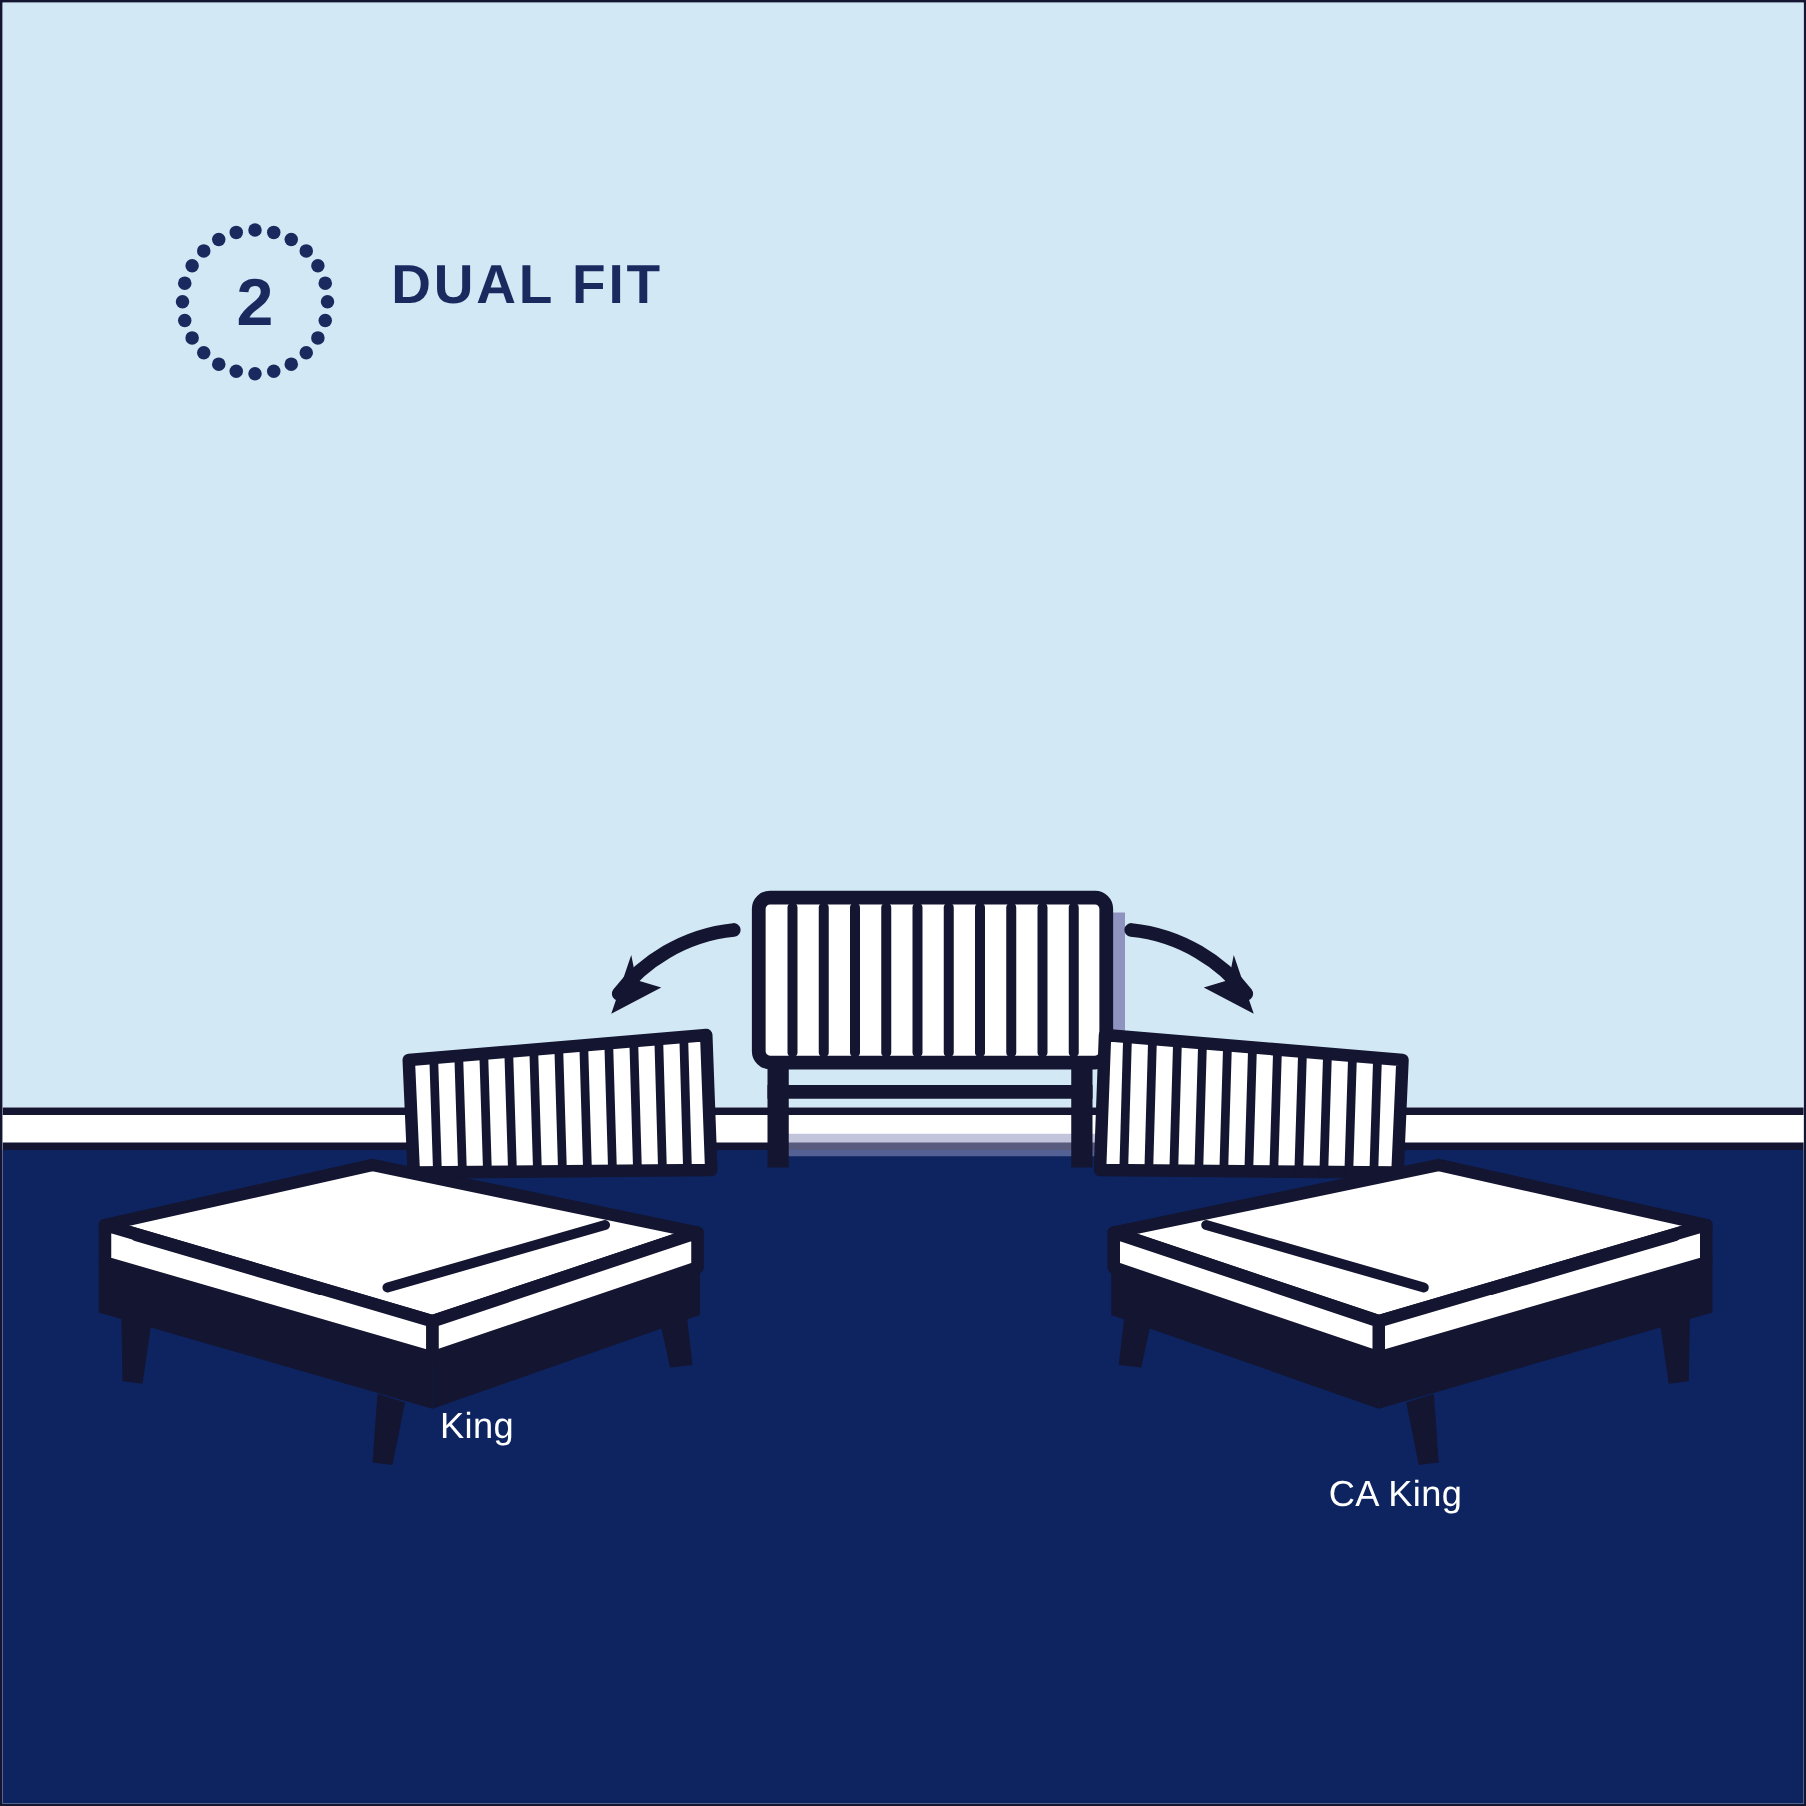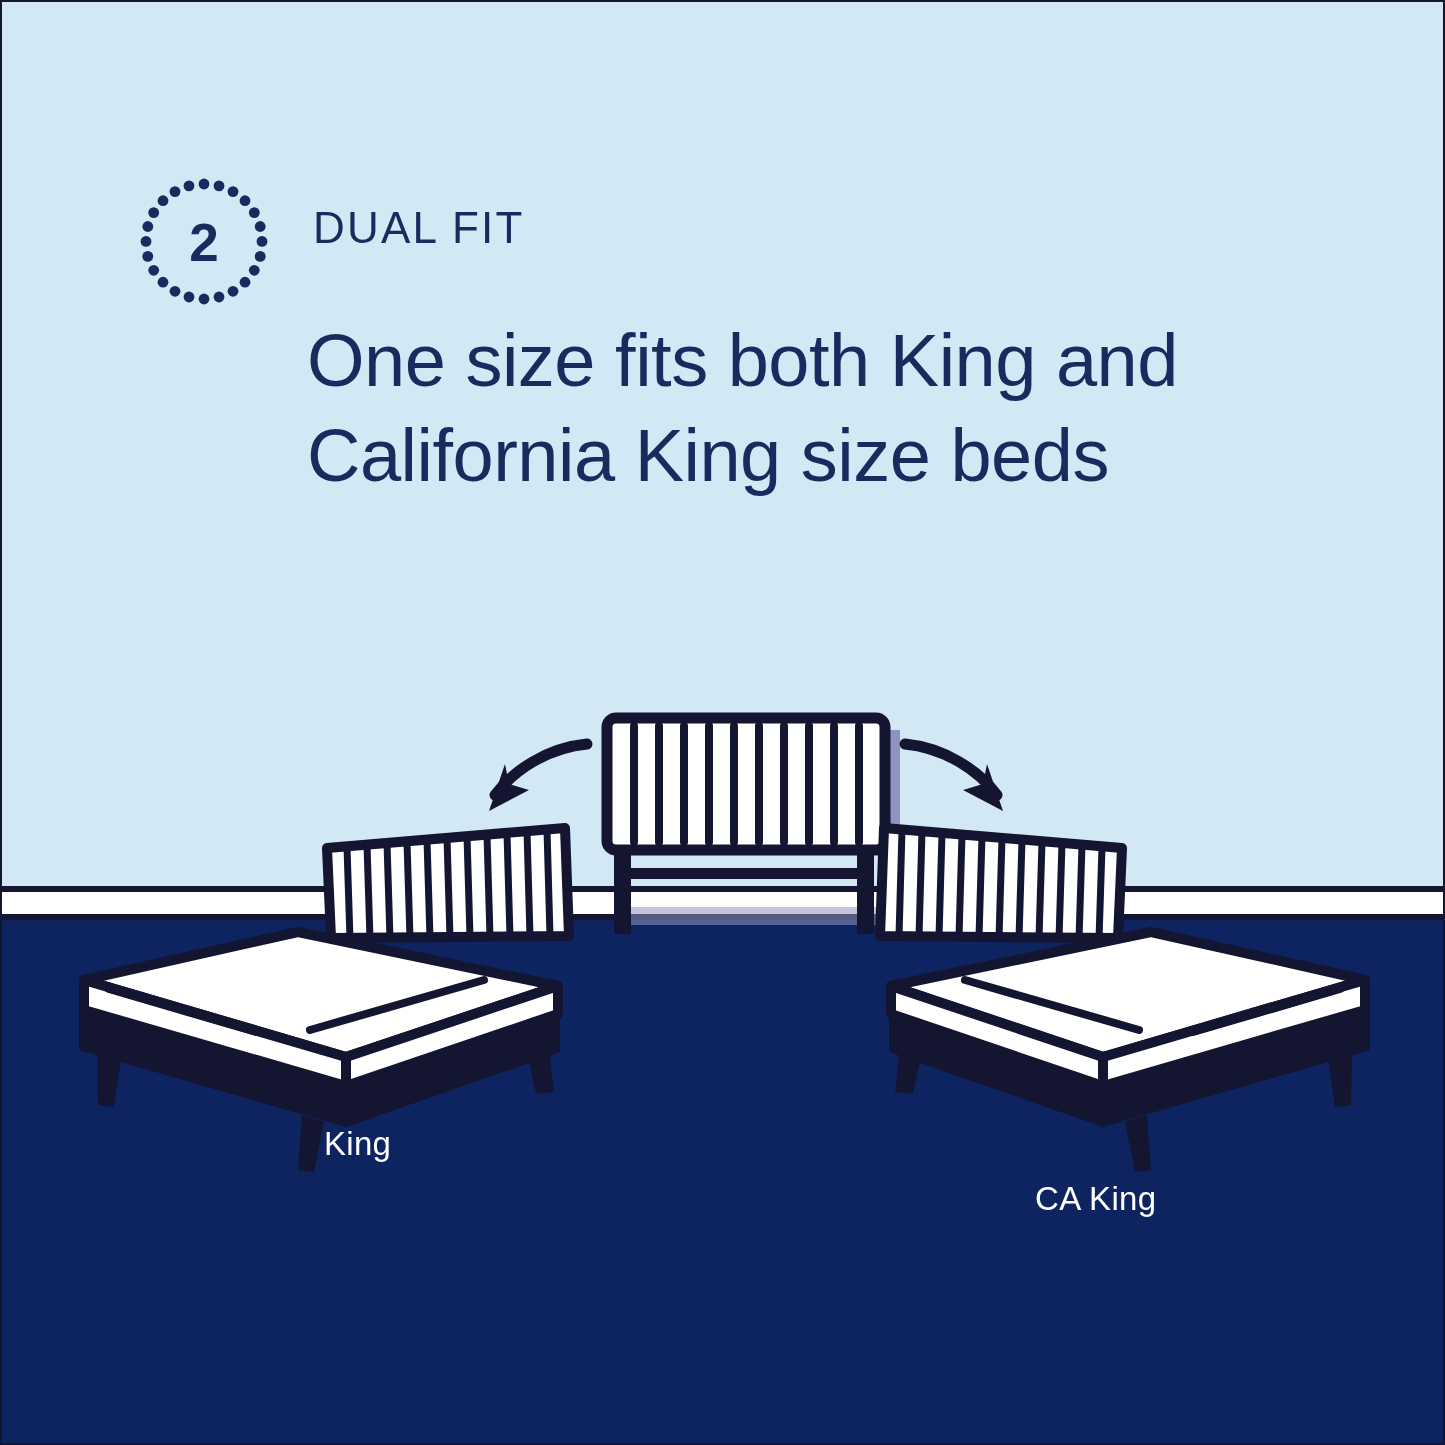--- a/index.html
+++ b/index.html
@@ -65,21 +65,21 @@
     font-weight: bold;
     color: #1b2a5e;
     letter-spacing: 0px;
     line-height: 1;
   }
   .eyebrow {
     position: absolute;
     left: 311px;
     top: 198px;
     font-size: 44px;
-    font-weight: normal;
+    font-weight: bold;
     color: #1b2a5e;
     letter-spacing: 2.2px;
     line-height: 1.25;
     white-space: nowrap;
   }
   .headline {
     position: absolute;
     left: 305px;
     top: 312px;
     width: 1020px;
@@ -94,24 +94,25 @@
   
   .scene {
     position: absolute;
     left: 0; top: 0;
     width: 1445px;
     height: 1445px;
   }
   .bed-label {
     position: absolute;
     color: #ffffff;
-    font-size: 33px;
+    font-size: 29px;
     font-weight: 400;
     letter-spacing: 0.3px;
     white-space: nowrap;
+    margin-left: 28px;
   }
   #label-king { left: 322px; top: 1123px; }
   #label-ca-king { left: 1033px; top: 1178px; }
 </style>
 </head>
 <body>
 
 <div id="canvas">
 
   <div class="wall"></div>
@@ -145,24 +146,20 @@
         <circle cx="23.0" cy="22.7" r="5.4"></circle>
         <circle cx="35.0" cy="13.6" r="5.4"></circle>
         <circle cx="49.0" cy="7.9" r="5.4"></circle>
       </g>
     </svg>
     <div class="num">2</div>
   </div>
 
   <div class="eyebrow">DUAL FIT</div>
 
-  <div class="headline">
-    <span class="l1">One size fits both King and</span>
-    <span class="l2">California King size beds</span>
-  </div>
 
   <svg class="scene" viewBox="0 0 1445 1445">
 
     <g>
 
       <rect x="878" y="728" width="20" height="200" fill="#8f93c0"></rect>
       <rect x="620" y="905" width="280" height="18" fill="#8f93c0" opacity="0.55"></rect>
 
       <rect x="612" y="838" width="17" height="94" fill="#141530"></rect>
       <rect x="855" y="838" width="17" height="94" fill="#141530"></rect>

